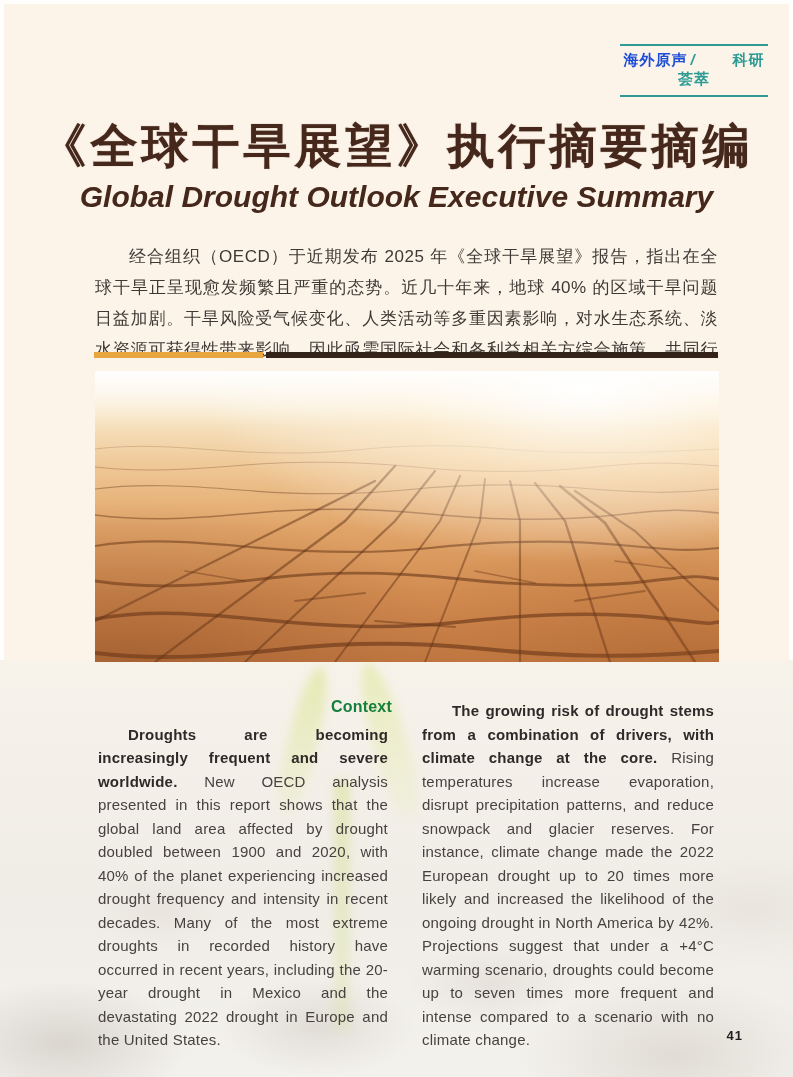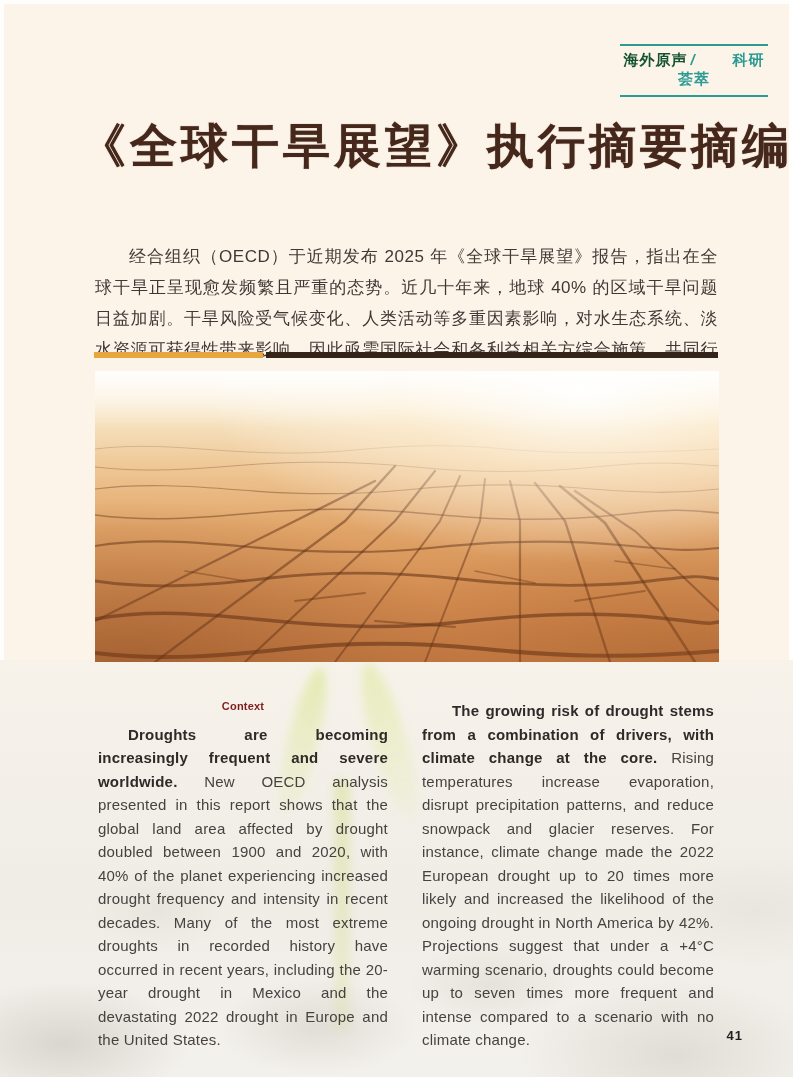--- a/index.html
+++ b/index.html
@@ -43,25 +43,25 @@
   
   .rubric{
     position:absolute;top:44px;right:25px;width:148px;
     text-align:center;
     border-top:2px solid #2b9b94;
     border-bottom:2px solid #2b9b94;
     padding:5px 0 6px 0;
     font-size:15px;font-weight:bold;letter-spacing:1px;
     box-sizing:border-box;
   }
-  .rubric .cat-left{color:#14532d;}
+  .rubric .cat-left{color:#1d4ed8;}
   .rubric .sep{color:#2b9b94;margin:0 3px;font-style:italic;}
   .rubric .cat-right{color:#2b9b94;margin-left:34px;}
   
-  .masthead{position:absolute;top:118px;left:0;width:100%;text-align:right;color:#45281b;}
+  .masthead{position:absolute;top:118px;left:0;width:100%;text-align:center;color:#45281b;}
   .title-zh{
     font-size:47px;font-weight:bold;letter-spacing:4px;line-height:1.2;
     font-family:"DejaVu Serif","Liberation Serif",serif;
     text-shadow:0 0 1px rgba(69,40,27,.6);
   }
   .title-en{
     margin-top:6px;
     font-size:30px;font-weight:bold;font-style:italic;letter-spacing:0px;
     font-family:"Liberation Sans","DejaVu Sans",sans-serif;
   }
@@ -80,22 +80,22 @@
   .hero svg{display:block;}
   
   .col{
     position:absolute;top:695px;width:298px;
     font-size:15px;line-height:23.5px;color:#474240;
     text-align:justify;letter-spacing:.2px;
   }
   .col-left{left:94px;}
   .col-right{left:418px;width:300px;}
   .col h3{
-    margin:0 0 4px 0;font-size:11px;font-weight:bold;color:#7f1d1d;
-    text-align:center;letter-spacing:.2px;
+    margin:0 0 4px 0;font-size:16px;font-weight:bold;color:#15803d;
+    text-align:right;letter-spacing:.2px;
   }
   .col p{margin:4px;text-indent:2em;}
   .col .lead{font-weight:bold;color:#2f2a28;}
   
   .page-num{
     position:absolute;top:1028px;right:50px;
     font-size:13px;font-weight:bold;color:#1f1f1f;letter-spacing:1px;
   }
 </style>
 </head>
@@ -108,20 +108,21 @@
     <div class="leaf leaf-right"></div>
     <div class="stem"></div>
   </div>
 
   <div class="rubric">
     <span class="cat-left">海外原声</span><span class="sep">/</span><span class="cat-right">科研荟萃</span>
   </div>
 
   <div class="masthead">
     <div class="title-zh">《全球干旱展望》执行摘要摘编</div>
+    <div class="title-en">Global Drought Outlook Executive Summary</div>
   </div>
 
   <div class="intro-zh">经合组织（OECD）于近期发布 2025 年《全球干旱展望》报告，指出在全球干旱正呈现愈发频繁且严重的态势。近几十年来，地球 40% 的区域干旱问题日益加剧。干旱风险受气候变化、人类活动等多重因素影响，对水生态系统、淡水资源可获得性带来影响，因此亟需国际社会和各利益相关方综合施策、共同行动。</div>
 
   <div class="divider">
     <div class="seg-orange"></div>
     <div class="seg-dark"></div>
   </div>
 
   <div class="hero">

